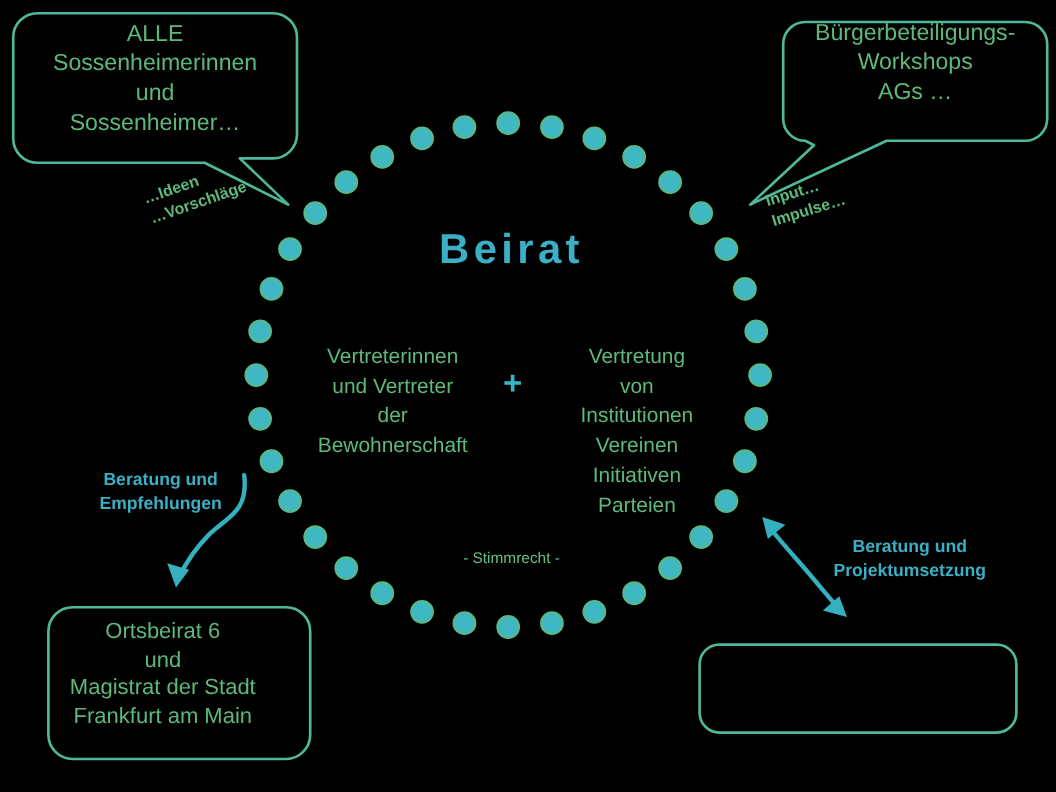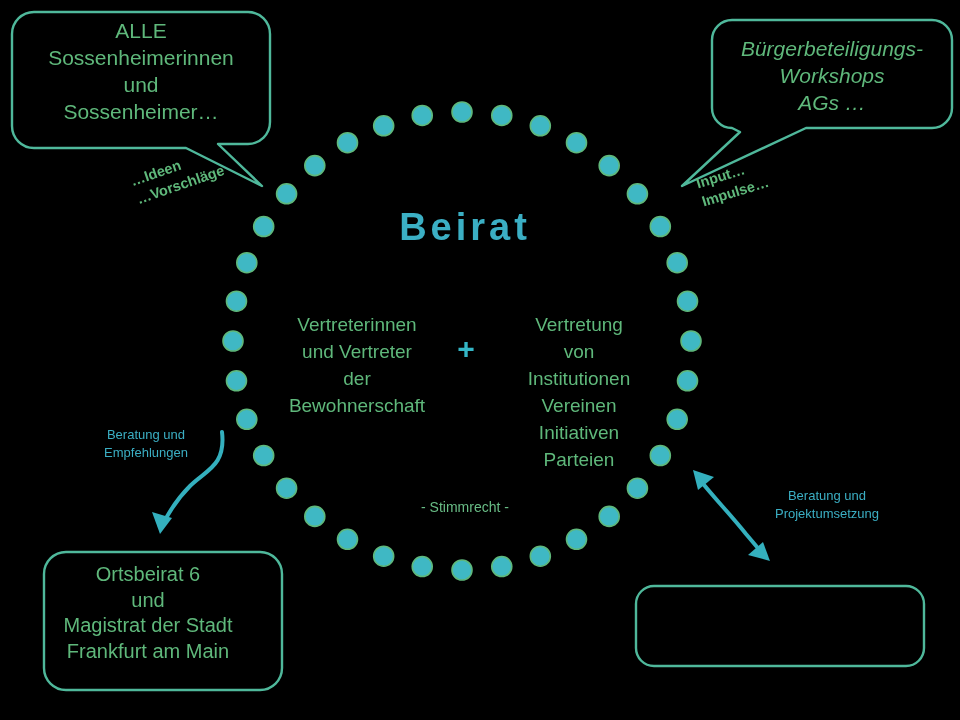--- a/index.html
+++ b/index.html
@@ -41,23 +41,22 @@
     font-size: 21px;
     color: #5FB87B;
   }
   #bubble-left-text {
     left: 16px;
     top: 18px;
     width: 250px;
   }
   #bubble-right-text {
     left: 716px;
-    top: 36px;
+    top: 17px;
     width: 232px;
-    font-style: italic;
   }
 
   
   #title-beirat {
     left: 330px;
     top: 203px;
     width: 270px;
     font-size: 38px;
     font-weight: bold;
     color: #3BAFC4;
@@ -111,22 +110,22 @@
   }
   #annot-input {
     left: 694px;
     top: 175px;
     transform: rotate(-17deg);
     transform-origin: left top;
   }
 
   
   .annot-caption {
-    font-size: 13px;
-    font-weight: normal;
+    font-size: 16px;
+    font-weight: bold;
     color: #3BAFC4;
     line-height: 1.35;
   }
   #caption-beratung-empfehlungen {
     left: 76px;
     top: 426px;
     width: 140px;
   }
   #caption-beratung-projekt {
     left: 742px;

